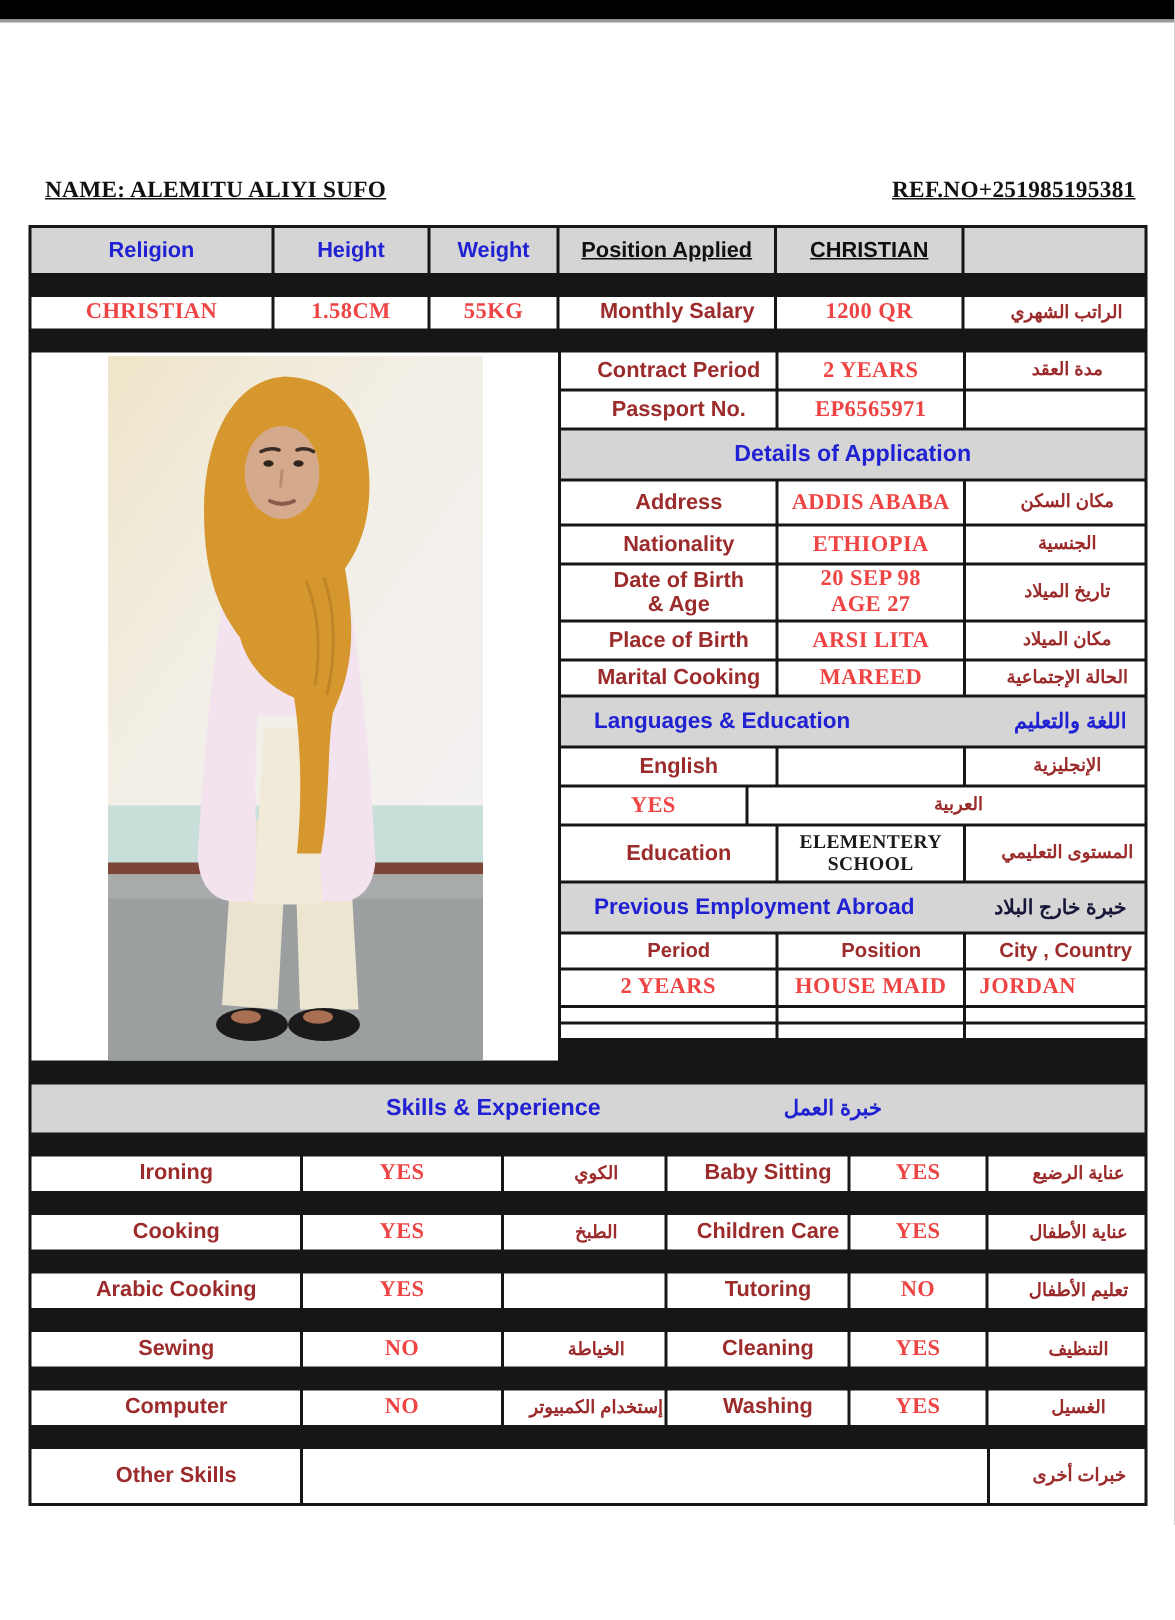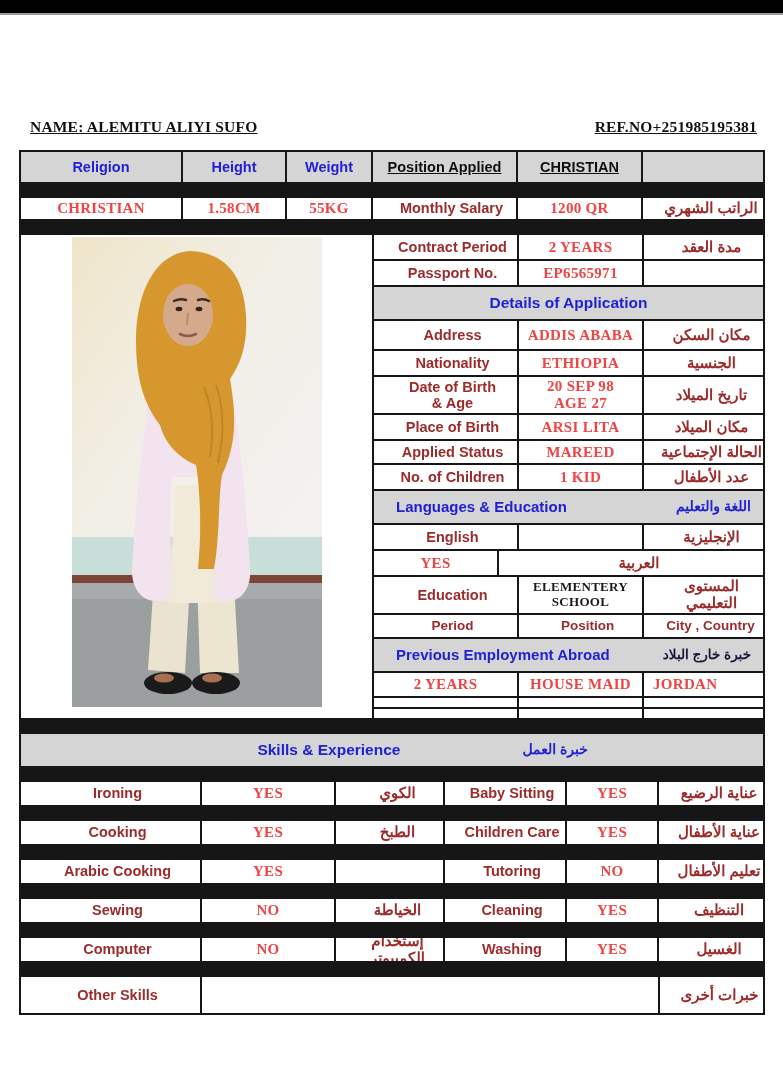--- a/index.html
+++ b/index.html
@@ -19,21 +19,21 @@
   .c{background:#fff;display:flex;align-items:center;justify-content:center;
      box-sizing:border-box;overflow:hidden;text-align:center;line-height:1.12;}
   .col2{display:flex;flex-direction:column;align-items:center;justify-content:center;}
   .gray{background:#d5d5d5;}
   .blue{color:#2121d4;font-weight:bold;}
   .red{color:#9c2b2b;font-weight:600;padding-left:14px;}
   .blk{color:#101010;font-weight:bold;text-decoration:underline;}
   .sans14{font-size:14.5px;}
   .serif{font-family:"Liberation Serif",serif;font-weight:600;color:#ef4444;font-size:15px;letter-spacing:.3px;}
   .serif13{font-family:"Liberation Serif",serif;font-weight:700;color:#1a1a1a;font-size:13px;letter-spacing:.3px;}
-  .ar{font-size:15px;color:#9c2b2b;font-weight:600;padding-left:16px;}
+  .ar{font-size:12px;color:#9c2b2b;font-weight:600;padding-left:16px;}
   .arblue{font-size:14px;color:#2121d4;font-weight:bold;}
   .ardark{font-size:13.5px;color:#17173a;font-weight:bold;}
 
   .photo-cell{width:351px;background:#fff;display:flex;justify-content:center;align-items:flex-start;padding-top:2px;box-sizing:border-box;}
   .rstack{flex:1;display:flex;flex-direction:column;gap:2px;}
   .rrow{display:flex;gap:2px;}
   .lab{width:143px;}
   .val{width:123px;}
   .arc{flex:1;}
 
@@ -151,28 +151,23 @@
             <span>AGE  27</span>
           </div>
           <div class="c ar arc">تاريخ الميلاد</div>
         </div>
         <div class="rrow" style="height:24px">
           <div class="c red sans14 lab">Place of Birth</div>
           <div class="c serif val">ARSI LITA</div>
           <div class="c ar arc">مكان الميلاد</div>
         </div>
         <div class="rrow" style="height:22px">
-          <div class="c red sans14 lab">Applied Status</div>
+          <div class="c red sans14 lab">Marital Cooking</div>
           <div class="c serif val">MAREED</div>
           <div class="c ar arc">الحالة الإجتماعية</div>
-        </div>
-        <div class="rrow" style="height:24px">
-          <div class="c red sans14 lab">No. of Children</div>
-          <div class="c serif val">1 KID</div>
-          <div class="c ar arc">عدد الأطفال</div>
         </div>
         <div class="rrow" style="height:32px">
           <div class="c gray hdr-split">
             <span class="blue" style="font-size:15px">Languages &amp; Education</span>
             <span class="arblue">اللغة والتعليم</span>
           </div>
         </div>
         <div class="rrow" style="height:24px">
           <div class="c red sans14 lab">English</div>
           <div class="c serif val"></div>
@@ -183,30 +178,30 @@
           <div class="c ar arc">العربية</div>
         </div>
         <div class="rrow" style="height:36px">
           <div class="c red sans14 lab">Education</div>
           <div class="c col2 serif13 val">
             <span>ELEMENTERY</span>
             <span>SCHOOL</span>
           </div>
           <div class="c ar arc">المستوى التعليمي</div>
         </div>
+        <div class="rrow" style="height:32px">
+          <div class="c gray hdr-split">
+            <span class="blue" style="font-size:15px">Previous Employment Abroad</span>
+            <span class="ardark">خبرة خارج البلاد</span>
+          </div>
+        </div>
         <div class="rrow" style="height:22px">
           <div class="c red lab" style="font-size:13.5px;font-weight:bold">Period</div>
           <div class="c red val" style="font-size:13.5px;font-weight:bold">Position</div>
           <div class="c red arc" style="font-size:13.5px;font-weight:bold">City ,  Country</div>
-        </div>
-        <div class="rrow" style="height:32px">
-          <div class="c gray hdr-split">
-            <span class="blue" style="font-size:15px">Previous Employment Abroad</span>
-            <span class="ardark">خبرة خارج البلاد</span>
-          </div>
         </div>
         <div class="rrow" style="height:23px">
           <div class="c serif lab">2  YEARS</div>
           <div class="c serif val">HOUSE MAID</div>
           <div class="c serif arc" style="justify-content:flex-start;padding-left:9px">JORDAN</div>
         </div>
         <div class="rrow" style="height:9px">
           <div class="c lab"></div>
           <div class="c val"></div>
           <div class="c arc"></div>

